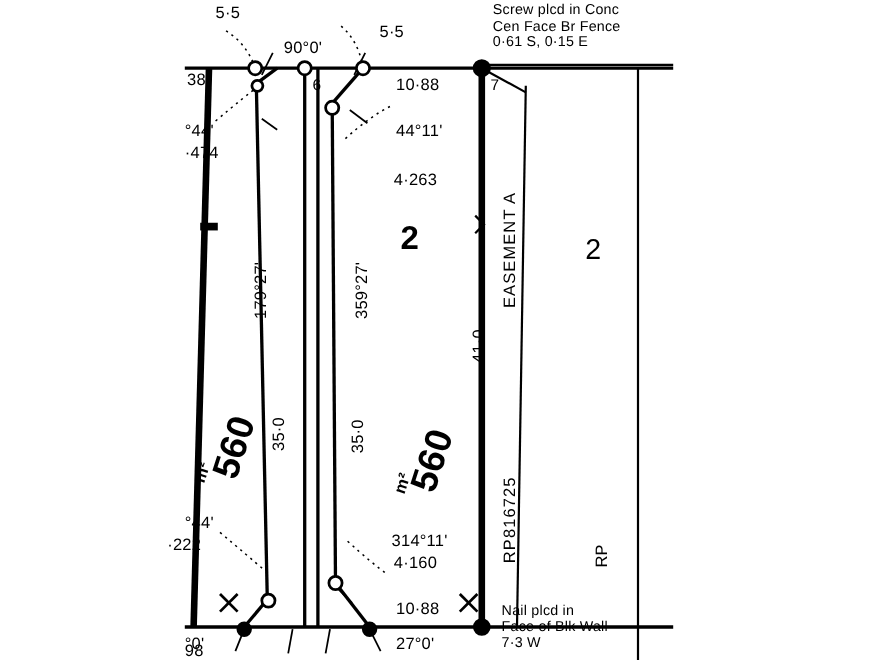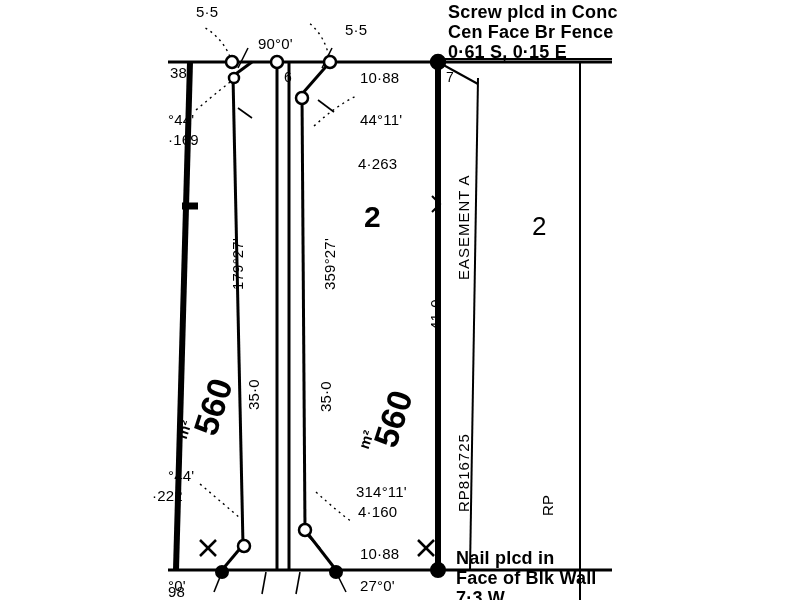--- a/index.html
+++ b/index.html
@@ -25,22 +25,21 @@
   }
   .lbl {
     position: absolute;
     white-space: pre;
     line-height: 1.12;
     color: #000;
     font-family: "Liberation Sans", sans-serif;
     letter-spacing: 0.2px;
   }
   .note {
-    font-size: 18px;
-    font-weight: bold;
+    font-size: 13px;
   }
   .bearing {
     font-size: 15px;
   }
   .node-num {
     font-size: 14px;
     font-weight: normal;
   }
   .lot-num {
     font-size: 30px;
@@ -151,21 +150,21 @@
   <div class="lbl bearing" style="left:196px; top:4px;">5·5</div>
   <div class="lbl bearing" style="left:345px; top:22px;">5·5</div>
   <div class="lbl bearing" style="left:258px; top:36px;">90°0'</div>
   <div class="lbl bearing" style="left:360px; top:70px;">10·88</div>
   <div class="lbl bearing" style="left:170px; top:65px;text-align:center;">38</div>
 
   <div class="lbl node-num" style="left:284px; top:70px;">6</div>
   <div class="lbl node-num" style="left:446px; top:70px;">7</div>
 
   <div class="lbl bearing" style="left:168px; top:112px;">°44'</div>
-  <div class="lbl bearing" style="left:168px; top:132px;">·169</div>
+  <div class="lbl bearing" style="left:168px; top:132px;">·474</div>
   <div class="lbl bearing" style="left:360px; top:112px;">44°11'</div>
   <div class="lbl bearing" style="left:358px; top:132px;margin-top:24px;">4·263</div>
 
   <div class="lbl bearing rot90" style="left:230px; top:290px;">179°27'</div>
   <div class="lbl bearing rot90" style="left:246px; top:410px;">35·0</div>
 
   <div class="lbl bearing rot90" style="left:322px; top:290px;">359°27'</div>
   <div class="lbl bearing rot90" style="left:318px; top:412px;">35·0</div>
   <div class="lbl bearing rot90" style="left:428px; top:330px;">41·0</div>
 

